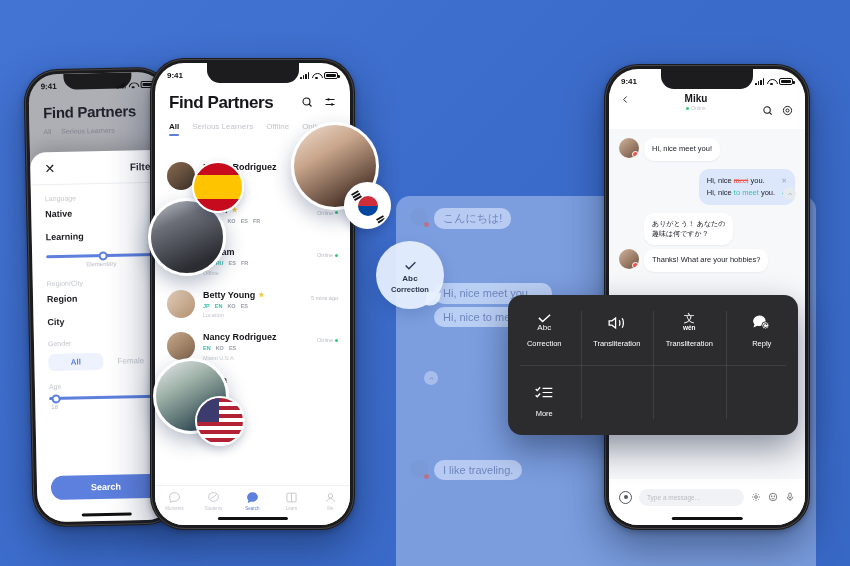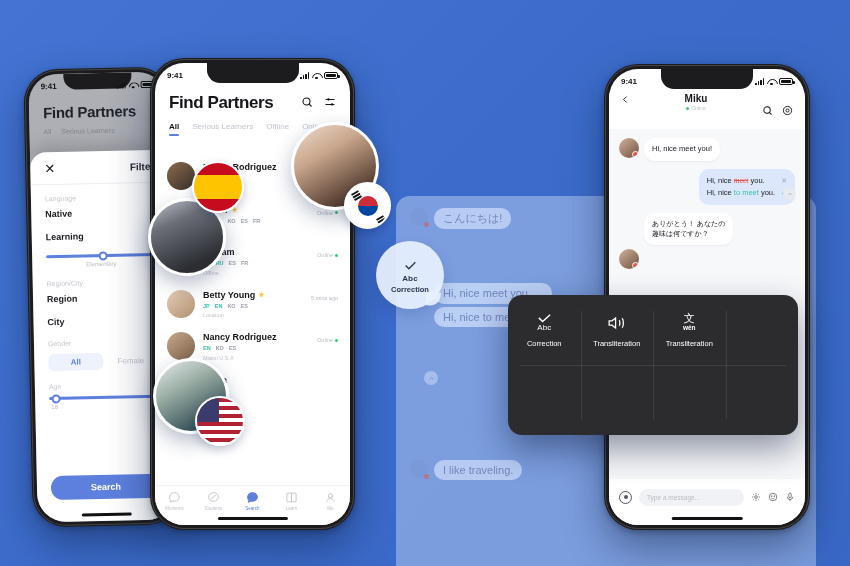--- a/index.html
+++ b/index.html
@@ -588,20 +588,21 @@
           </div>
         </div>
 
         <div class="msgrow" style="margin-left:25px;">
           <div class="bub jp" style="white-space:pre-line;">ありがとう！ あなたの
 趣味は何ですか？</div>
         </div>
 
         <div class="msgrow" style="margin-top:-4px;">
           <div class="msgav" style="background:linear-gradient(140deg,#d3b49d,#6d4f3c);"></div>
+          <div class="bub">Thanks! What are your hobbies?</div>
         </div>
 
         <div class="msgrow" style="margin-top:92px;">
           <div class="msgav" style="background:linear-gradient(140deg,#d3b49d,#6d4f3c);"></div>
           <div class="photo-bub"></div>
         </div>
       </div>
 
       <div class="scrollup">
         <svg width="6" height="6" viewBox="0 0 24 24" fill="none" stroke="currentColor" stroke-width="3">
@@ -694,18 +695,37 @@
     </div>
 
     <div class="ctxitem">
       <span class="gi" style="flex-direction:column;">
         <span style="font-size:11px;line-height:1;">文</span>
         <span style="font-size:6.5px;line-height:1;margin-top:1px;font-weight:700;">wén</span>
       </span>
       <span>Transliteration</span>
     </div>
 
-
-
-
+    <div class="ctxitem">
+      <span class="gi">
+        <svg width="17" height="15" viewBox="0 0 24 21" fill="none" stroke="#fff" stroke-width="1.6">
+          <path d="M9 1.5c4.4 0 8 2.9 8 6.5s-3.6 6.5-8 6.5c-.9 0-1.8-.12-2.6-.35L2 16l1-3C1.75 11.9 1 10.3 1 8.5 1 4.9 4.6 1.5 9 1.5z" fill="#fff"></path>
+          <circle cx="17.5" cy="14.5" r="5" fill="#fff" stroke="#2c2c2e" stroke-width="1.3"></circle>
+          <path d="M19.6 13.1a2.7 2.7 0 10.5 2.6M19.8 11.6v1.7h-1.7" stroke="#2c2c2e" stroke-width="1.2"></path>
+        </svg>
+      </span>
+      <span>Reply</span>
+    </div>
+
+
+
+    <div class="ctxitem">
+      <span class="gi">
+        <svg width="18" height="15" viewBox="0 0 26 20" fill="none" stroke="#fff" stroke-width="1.9">
+          <path d="M1 5l2.2 2.2L7.4 2.4M1 14l2.2 2.2L7.4 11.4"></path>
+          <path d="M11 4h14M11 10h14M11 16h14" stroke-width="1.8"></path>
+        </svg>
+      </span>
+      <span>More</span>
+    </div>
   </div>
 
 </div>
 
 </body></html>

